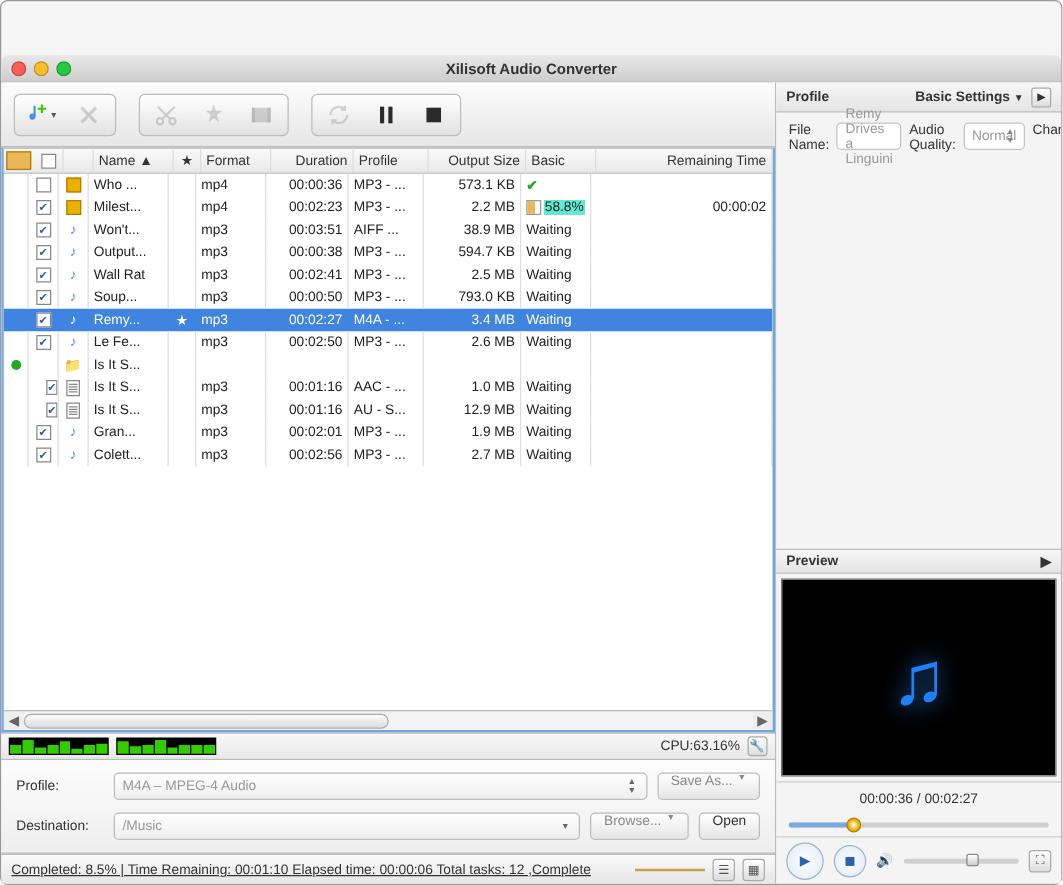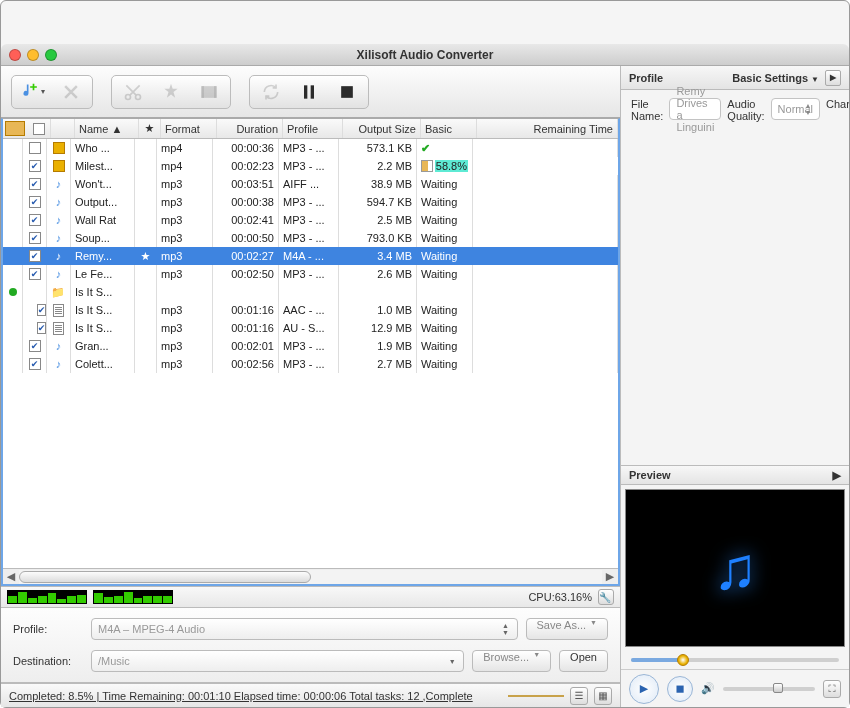--- a/index.html
+++ b/index.html
@@ -219,20 +219,21 @@
               <div class="td c-fmt">mp4</div>
               <div class="td c-dur">00:02:23</div>
               <div class="td c-prof">MP3 - ...</div>
               <div class="td c-out">2.2 MB</div>
               <div class="td c-stat">
                 <span class="progbar">
                   <span class="progfill" style="width:58.8%"></span>
                 </span>
                 <span style="background:#5eead4;padding:0 1px">58.8%</span>
               </div>
+              <div class="td c-rem">00:00:02</div>
             </div>
             <div class="tr">
               <div class="td c-play"></div>
               <div class="td c-chk" style="padding-left:4px">
                 <span class="chk">✔</span>
               </div>
               <div class="td c-ico">
                 <span class="rowico note">♪</span>
               </div>
               <div class="td c-name">Won't...</div>
@@ -521,20 +522,21 @@
           </div>
       </div>
       <div class="preview">
           <span>Preview</span>
           <span class="sp"></span>
           <div class="arrow-btn">▶</div>
         </div>
       <div class="pv-img">
           <span class="bignote">♫</span>
         </div>
+      <div class="timebar">00:00:36 / 00:02:27</div>
       <div class="slider">
           <div class="strack">
             <div class="sfill"></div>
             <div class="sthumb"></div>
           </div>
         </div>
       <div class="controls">
         <div class="cbtn big">▶</div>
         <div class="cbtn">◼</div>
         <span style="color:#555">🔊</span>

